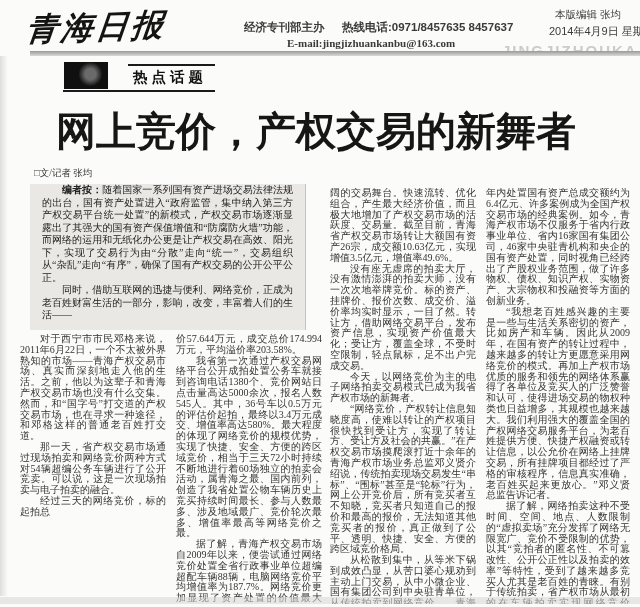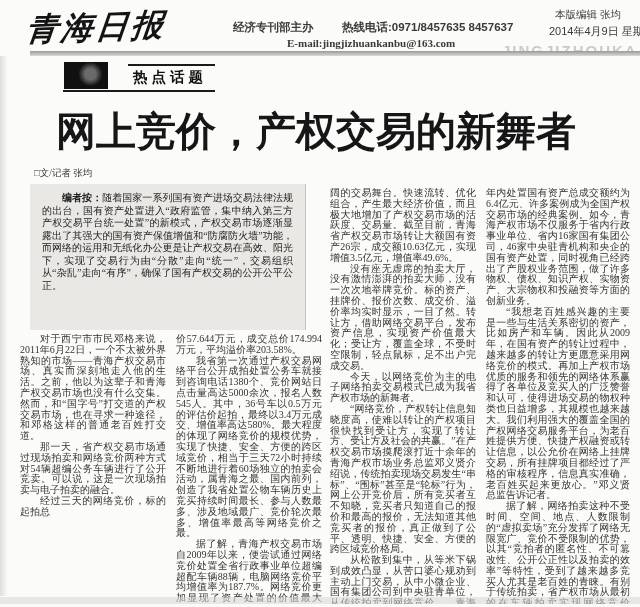--- a/index.html
+++ b/index.html
@@ -4,21 +4,21 @@
 <style>
   html,body{margin:0;padding:0;background:#e8e8e6;}
   #page{position:relative;width:640px;height:607px;background:#fbfbf9;overflow:hidden;
         font-family:"Liberation Serif","DejaVu Serif",serif;color:#2b2b2b;}
   .abs{position:absolute;}
   
   #logo{left:26px;top:6px;font-family:"DejaVu Serif",serif;font-weight:bold;font-style:italic;
         font-size:32px;letter-spacing:3px;transform:rotate(-2deg) skewX(-8deg);color:#141414;}
   .hdr-line1{top:20px;font-family:"Liberation Sans","DejaVu Sans",sans-serif;
              font-size:11.5px;font-weight:bold;color:#3a3a3a;white-space:nowrap;}
-  #organizer{left:233px;text-align:right;}
+  #organizer{left:244px;text-align:right;}
   #hotline{left:342px;}
   #email{left:287px;top:37px;font-size:11px;font-weight:bold;color:#3a3a3a;white-space:nowrap;}
   #editor-credit{left:555px;top:8px;font-family:"Liberation Sans","DejaVu Sans",sans-serif;
                  font-size:10.5px;color:#3a3a3a;white-space:nowrap;}
   #issue-date{left:549px;top:24px;font-family:"Liberation Sans","DejaVu Sans",sans-serif;
               font-size:11px;color:#3a3a3a;white-space:nowrap;}
   #watermark{left:502px;top:42px;font-family:"Liberation Sans","DejaVu Sans",sans-serif;
              font-size:15px;font-weight:bold;letter-spacing:2px;color:#cbcbc9;white-space:nowrap;}
   #header-divider{left:30px;top:51px;width:610px;height:5px;
                   background:linear-gradient(to bottom,#9a9a98,#d9d9d7);}
@@ -28,21 +28,21 @@
   #tag-topline{left:128px;top:64px;width:87px;height:2px;background:#1a1a1a;}
   #hot-topic-label{left:133px;top:68px;font-family:Liberation Serif, serif;
                    font-size:14.5px;font-weight:bold;color:#111;letter-spacing:4px;white-space:nowrap;}
   #tag-underline{left:63px;top:90px;width:152px;height:2px;background:#1a1a1a;}
   
   #headline{left:56px;top:104px;width:560px;font-family:"Liberation Sans","DejaVu Sans",sans-serif;
             font-size:40px;font-weight:900;color:#161616;letter-spacing:0px;white-space:nowrap;}
   #byline{left:22px;top:167px;font-size:9.5px;color:#333;padding-left:12px;}
   
   #editor-note{left:30px;top:184px;width:276px;height:146px;background:#e9e8e4;
-               padding:8px 12px;box-sizing:border-box;overflow:hidden;border-right:1px solid #c4c4c0;}
+               padding:0 12px;box-sizing:border-box;overflow:hidden;border-right:1px solid #c4c4c0;}
   #editor-note p{margin:0;font-size:10px;line-height:12.5px;text-align:justify;color:#222;
                  text-indent:2em;}
   #editor-note b{font-weight:bold;}
   
   .body-col{position:absolute;overflow:hidden;font-size:10px;line-height:10.8px;
             text-align:justify;color:#333;}
   .body-col p{margin:0;text-indent:2em;}
   .cont-first p:first-child{text-indent:0;}
   #col1{left:20px;top:334px;width:146px;height:270px;}
   #col2{left:176px;top:334px;width:146px;height:270px;}
@@ -73,20 +73,21 @@
   <div id="section-photo-icon" class="abs"></div>
   <div id="tag-topline" class="abs"></div>
   <div id="hot-topic-label" class="abs">热点话题</div>
   <div id="tag-underline" class="abs"></div>
 
   <div id="headline" class="abs">网上竞价，产权交易的新舞者</div>
   <div id="byline" class="abs">□文/记者 张均</div>
 
   <div id="editor-note" class="abs">
     <p><b>编者按：</b><span>随着国家一系列国有资产进场交易法律法规的出台，国有资产处置进入“政府监管，集中纳入第三方产权交易平台统一处置”的新模式，产权交易市场逐渐显露出了其强大的国有资产保值增值和“防腐防火墙”功能，而网络的运用和无纸化办公更是让产权交易在高效、阳光下，实现了交易行为由“分散”走向“统一”，交易组织从“杂乱”走向“有序”，确保了国有产权交易的公开公平公正。</span></p>
+    <p>同时，借助互联网的迅捷与便利、网络竞价，正成为老百姓财富生活的一部分，影响，改变，丰富着人们的生活——</p>
   </div>
 
   <div id="col1" class="body-col">
       <p>对于西宁市市民邓格来说，2011年6月22日，一个不太被外界熟知的市场——青海产权交易市场、真实而深刻地走入他的生活。之前，他以为这辈子和青海产权交易市场也没有什么交集。然而，和“国字号”打交道的产权交易市场，也在寻求一种途径，和邓格这样的普通老百姓打交道。</p>
       <p>那一天，省产权交易市场通过现场拍卖和网络竞价两种方式对54辆超编公务车辆进行了公开竞卖。可以说，这是一次现场拍卖与电子拍卖的融合。</p>
       <p>经过三天的网络竞价，标的起拍总</p>
     </div>
   <div id="col2" class="body-col cont-first">
       <p>价57.644万元，成交总价174.994万元，平均溢价率203.58%。</p>
       <p>我省第一次通过产权交易网络平台公开成拍处置公务车就接到咨询电话1380个、竞价网站日点击量高达5000余次，报名人数545人。其中，36号车以0.5万元的评估价起拍，最终以3.4万元成交、增值率高达580%。最大程度的体现了网络竞价的规模优势，实现了快捷、安全、方便的跨区域竞价，相当于三天72小时持续不断地进行着60场独立的拍卖会活动，属青海之最、国内前列，创造了我省处置公物车辆历史上竞买持续时间最长、参与人数最多、涉及地域最广、竞价轮次最多、增值率最高等网络竞价之最。</p>

